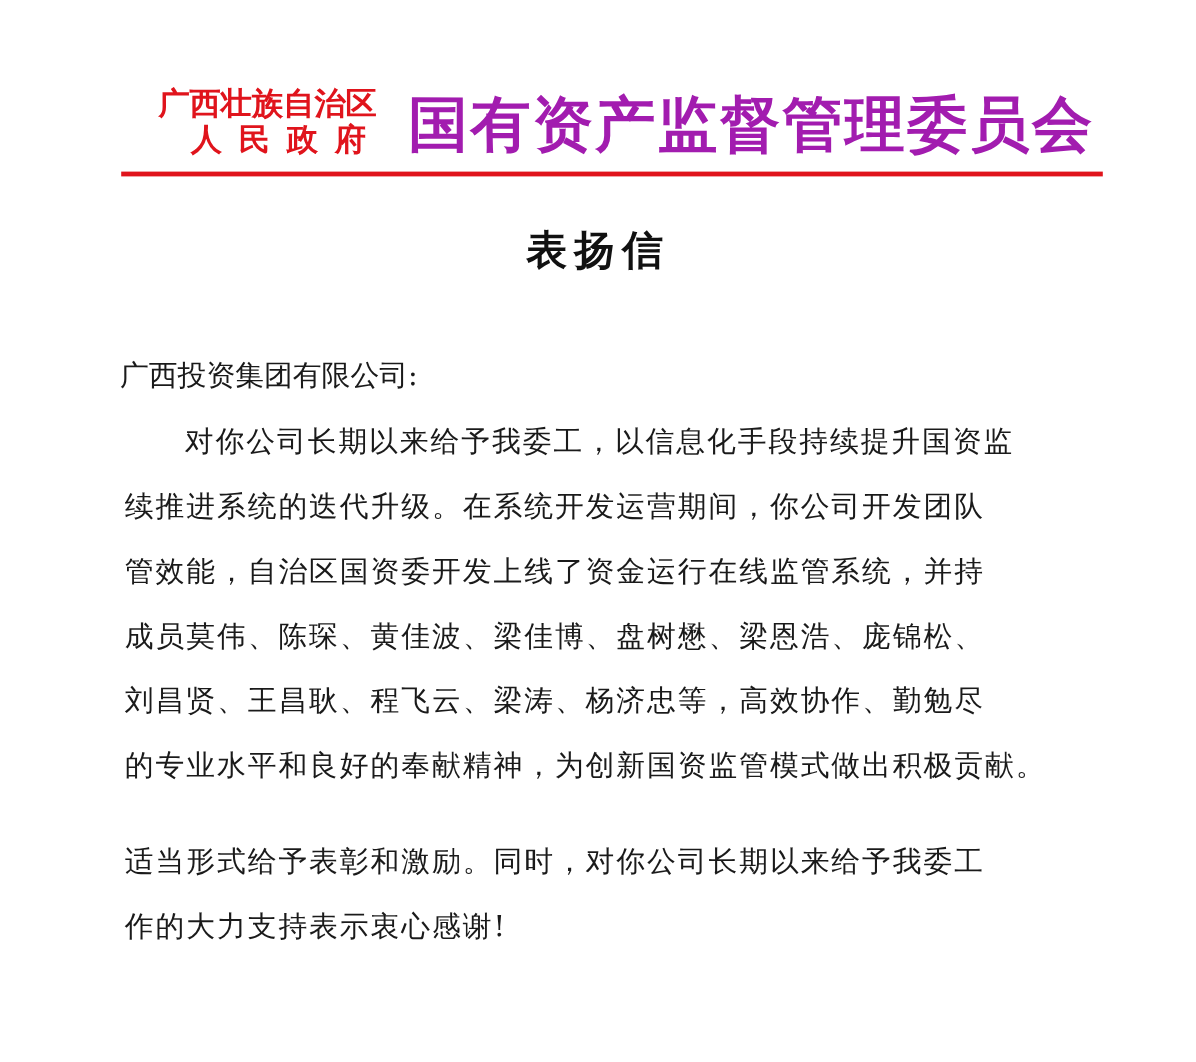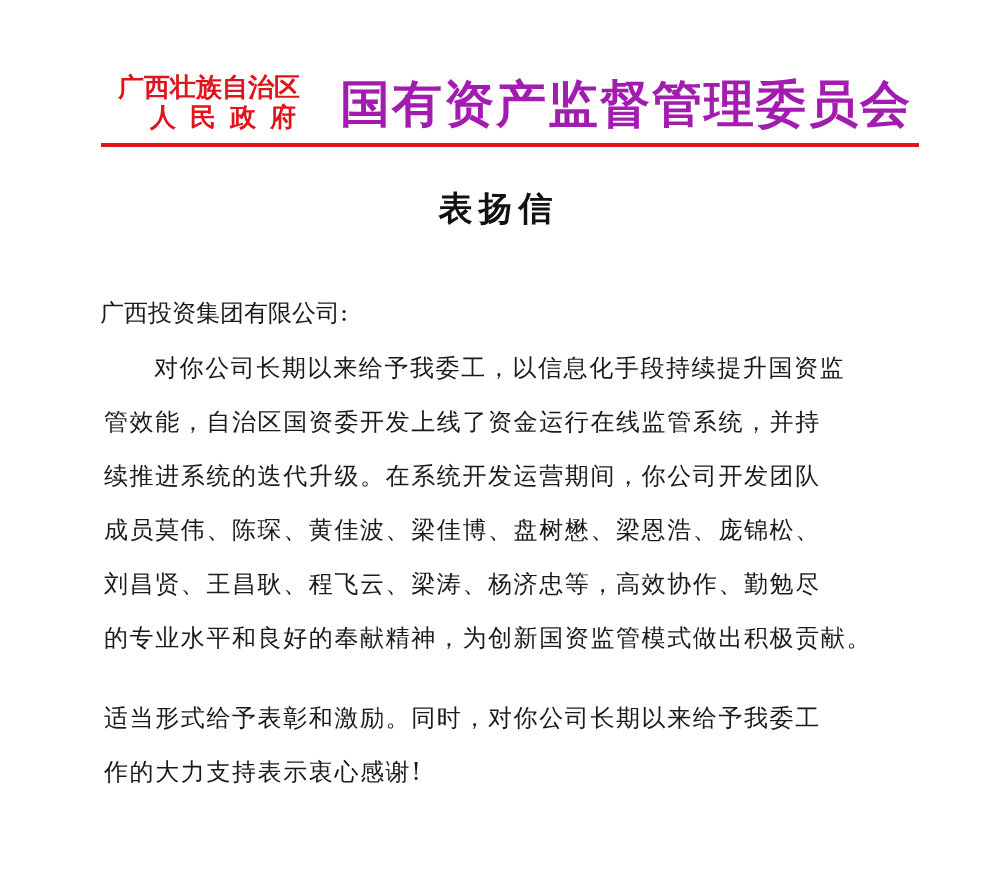--- a/index.html
+++ b/index.html
@@ -29,20 +29,21 @@
       width: 210px;
       color: #e0141c;
       font-family: "DejaVu Sans", "Liberation Sans", sans-serif;
       font-weight: bold;
       font-size: 26px;
       line-height: 30px;
     }
     .issuer-small .line {
       display: block;
       white-space: nowrap;
+      text-align: center;
     }
     .issuer-small .line.spread {
       letter-spacing: 14px;
       margin-left: 32px;
     }
     .issuer-large {
       position: absolute;
       left: 222px;
       top: 4px;
       color: #a21caf;
@@ -113,22 +114,22 @@
 </div>
 
 <div class="red-rule"></div>
 
 <div class="doc-title">表扬信</div>
 
 <div class="salutation">广西投资集团有限公司:</div>
 
 <div class="body-text para1">
   <span class="line indent">对你公司长期以来给予我委工，以信息化手段持续提升国资监</span>
+  <span class="line">续推进系统的迭代升级。在系统开发运营期间，你公司开发团队</span>
   <span class="line">管效能，自治区国资委开发上线了资金运行在线监管系统，并持</span>
-  <span class="line">续推进系统的迭代升级。在系统开发运营期间，你公司开发团队</span>
   <span class="line">成员莫伟、陈琛、黄佳波、梁佳博、盘树懋、梁恩浩、庞锦松、</span>
   <span class="line">刘昌贤、王昌耿、程飞云、梁涛、杨济忠等，高效协作、勤勉尽</span>
   <span class="line">的专业水平和良好的奉献精神，为创新国资监管模式做出积极贡献。</span>
 </div>
 
 <div class="body-text para2">
   <span class="line">适当形式给予表彰和激励。同时，对你公司长期以来给予我委工</span>
   <span class="line">作的大力支持表示衷心感谢!</span>
 </div>
 

